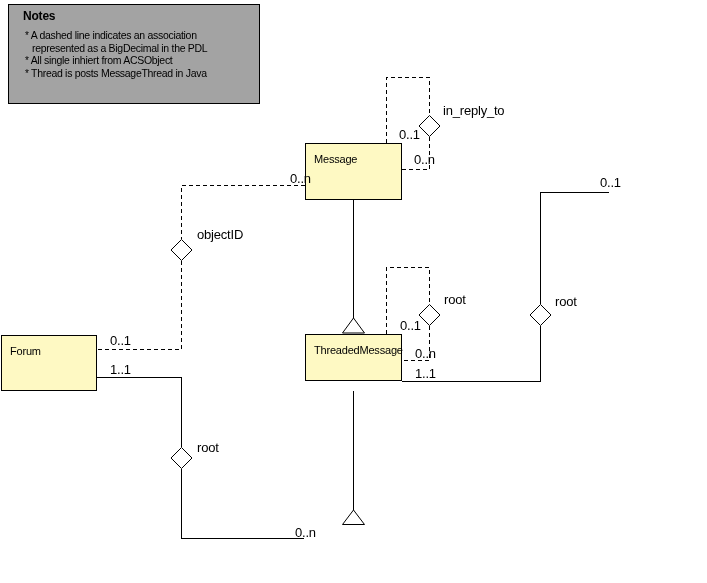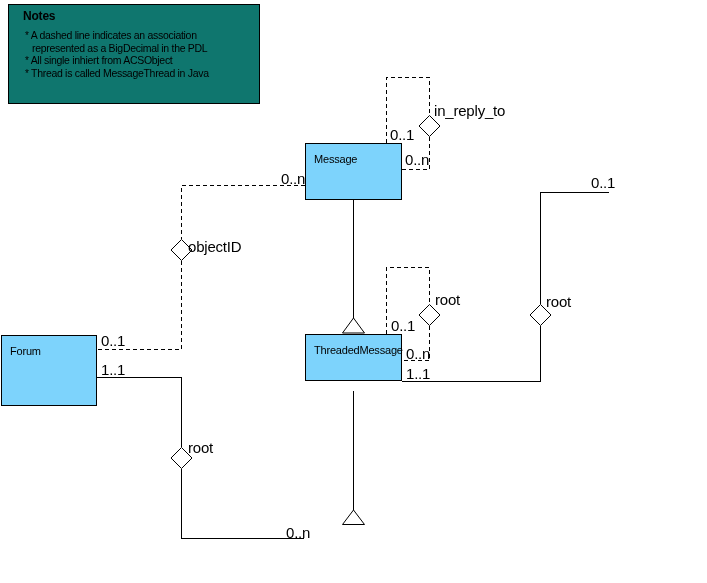--- a/index.html
+++ b/index.html
@@ -10,42 +10,43 @@
     background: #ffffff;
     font-family: "Liberation Sans", sans-serif;
     color: #000000;
     overflow: hidden;
   }
   #lines { position: absolute; left: 0; top: 0; z-index: 0; }
   .cls-box {
     position: absolute;
     box-sizing: border-box;
     border: 1px solid #000000;
-    background: #7dd3fc;
+    background: #fef9c3;
     z-index: 2;
     font-size: 11px;
     letter-spacing: -0.2px;
     white-space: nowrap;
     padding: 9px 4px 0 8px;
   }
   .lbl {
     position: absolute;
     z-index: 3;
-    font-size: 15px;
+    font-size: 13px;
     letter-spacing: -0.2px;
     white-space: nowrap;
     line-height: 11px;
+    margin-left: 9px;
   }
   .note-box {
     position: absolute;
     left: 8px; top: 4px;
     width: 252px; height: 100px;
     box-sizing: border-box;
     border: 1px solid #000000;
-    background: #0f766e;
+    background: #a3a3a3;
     z-index: 2;
     padding: 3px 11px 0 10px;
   }
   .note-title {
     font-size: 12px;
     font-weight: bold;
     letter-spacing: -0.2px;
     margin: 1px 0 6px 4px;
   }
   .note-item {
@@ -94,39 +95,39 @@
     <g fill="#ffffff" stroke="#000000" stroke-width="1">
       <polygon points="353.5,318 364.5,333 342.5,333"></polygon>
       <polygon points="353.5,510 364.5,524.5 342.5,524.5"></polygon>
     </g>
   </svg>
 
   <div class="note-box">
     <div class="note-title">Notes</div>
     <div class="note-item"><span class="bullet">*</span> <span>A dashed line indicates an association represented as a BigDecimal in the PDL</span></div>
     <div class="note-item"><span class="bullet">*</span> <span>All single inhiert from ACSObject</span></div>
-    <div class="note-item"><span class="bullet">*</span> <span>Thread is called MessageThread in Java</span></div>
+    <div class="note-item"><span class="bullet">*</span> <span>Thread is posts MessageThread in Java</span></div>
   </div>
 
   <div class="cls-box" style="left:305px; top:143px; width:97px; height:57px;">
     <span>Message</span>
   </div>
-  <div class="cls-box" style="left:1px; top:335px; width:96px; height:71px;">
+  <div class="cls-box" style="left:1px; top:335px; width:96px; height:56px;">
     <span>Forum</span>
   </div>
   <div class="cls-box" style="left:305px; top:334px; width:97px; height:47px;">
     <span>ThreadedMessage</span>
   </div>
 
   <span class="lbl" style="left:390px; top:129px;">0..1</span>
   <span class="lbl" style="left:434px; top:105px;">in_reply_to</span>
   <span class="lbl" style="left:405px; top:154px;">0..n</span>
 
   <span class="lbl" style="left:281px; top:173px;">0..n</span>
-  <span class="lbl" style="left:188px; top:241px;">objectID</span>
+  <span class="lbl" style="left:188px; top:229px;">objectID</span>
   <span class="lbl" style="left:101px; top:335px;">0..1</span>
 
   <span class="lbl" style="left:391px; top:320px;">0..1</span>
   <span class="lbl" style="left:435px; top:294px;">root</span>
   <span class="lbl" style="left:406px; top:348px;">0..n</span>
 
   <span class="lbl" style="left:591px; top:177px;">0..1</span>
   <span class="lbl" style="left:546px; top:296px;">root</span>
   <span class="lbl" style="left:406px; top:368px;">1..1</span>
 

